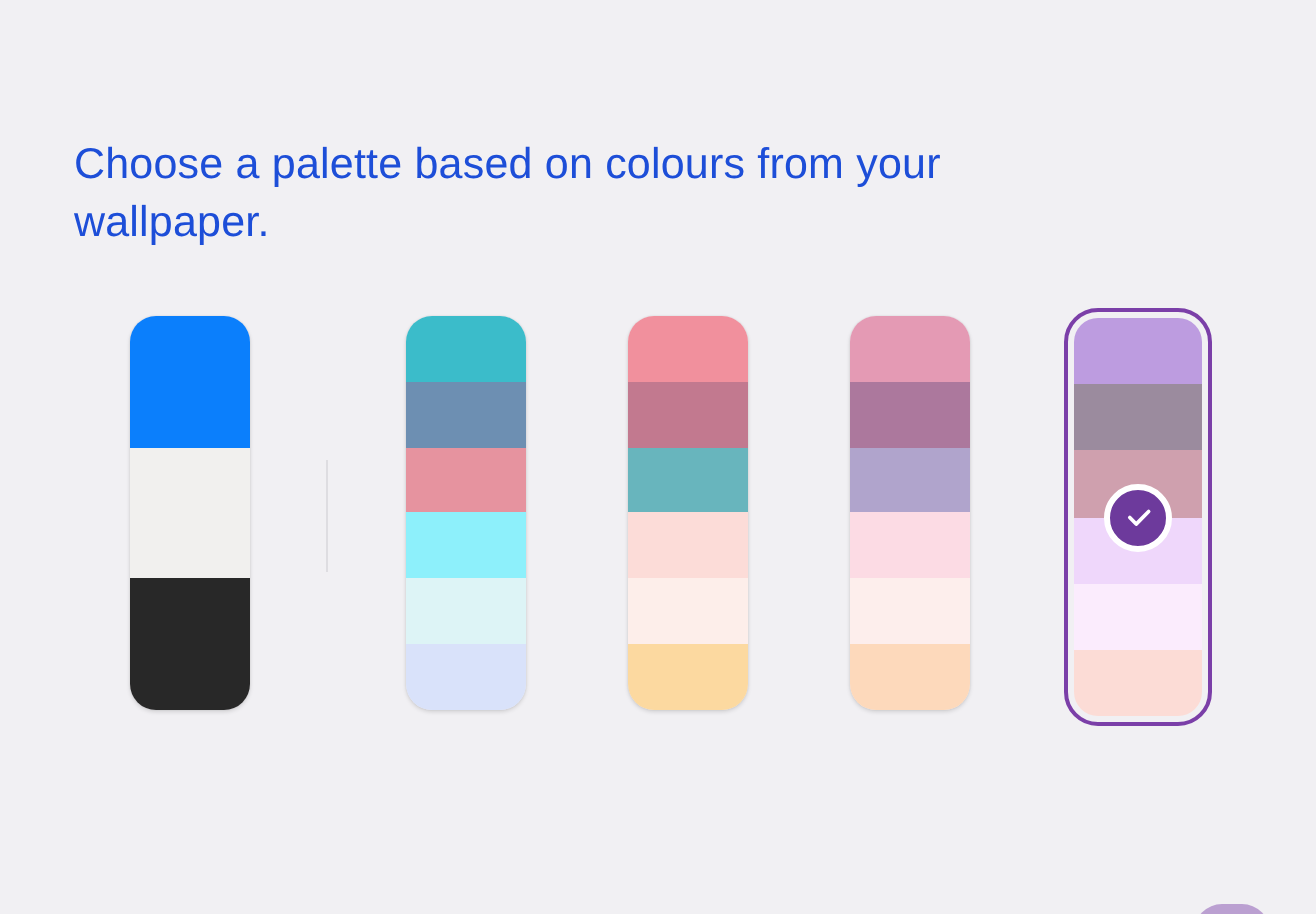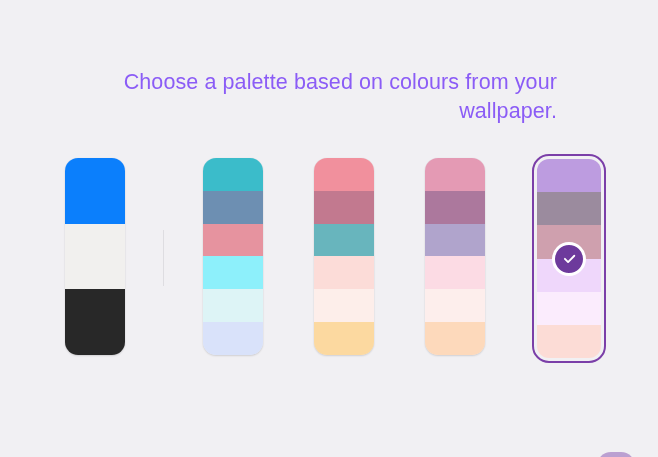--- a/index.html
+++ b/index.html
@@ -20,25 +20,24 @@
     inset: 0;
   }
 
   .heading {
     position: absolute;
     left: 37px;
     top: 68px;
     width: 520px;
     font-size: 21.5px;
     line-height: 29px;
-    color: #8b5cf6;
+    color: #1d4ed8;
     font-weight: 400;
     letter-spacing: 0.1px;
     white-space: pre-wrap;
-    text-align: right;
   }
 
   .palette-row {
     position: absolute;
     left: 0;
     top: 158px;
     width: 658px;
     height: 200px;
   }
 

